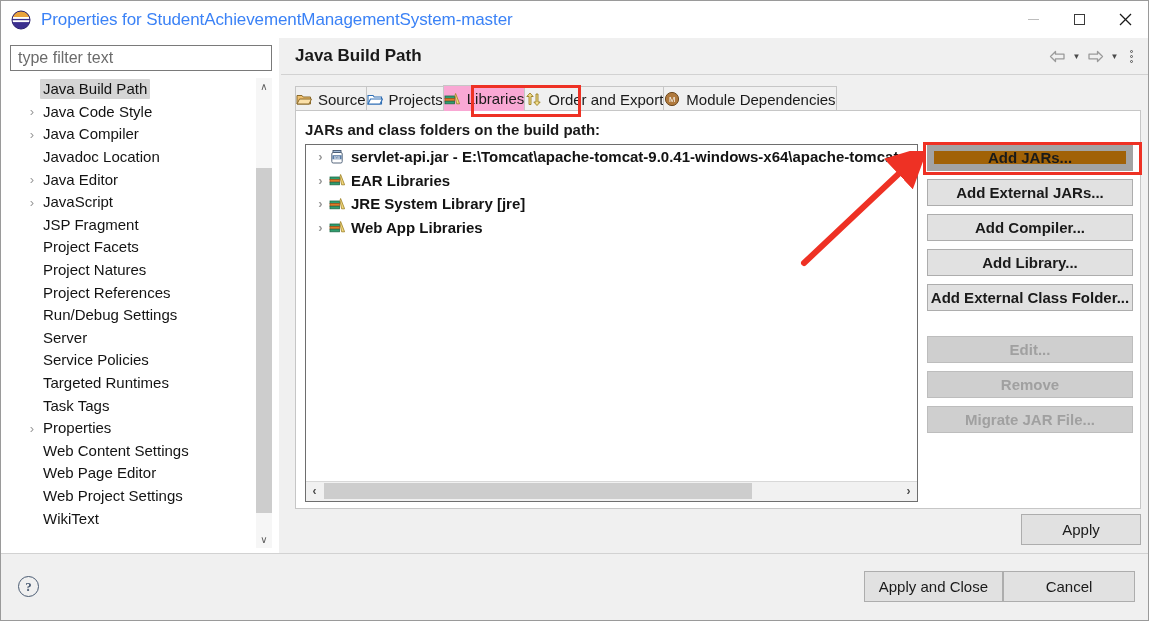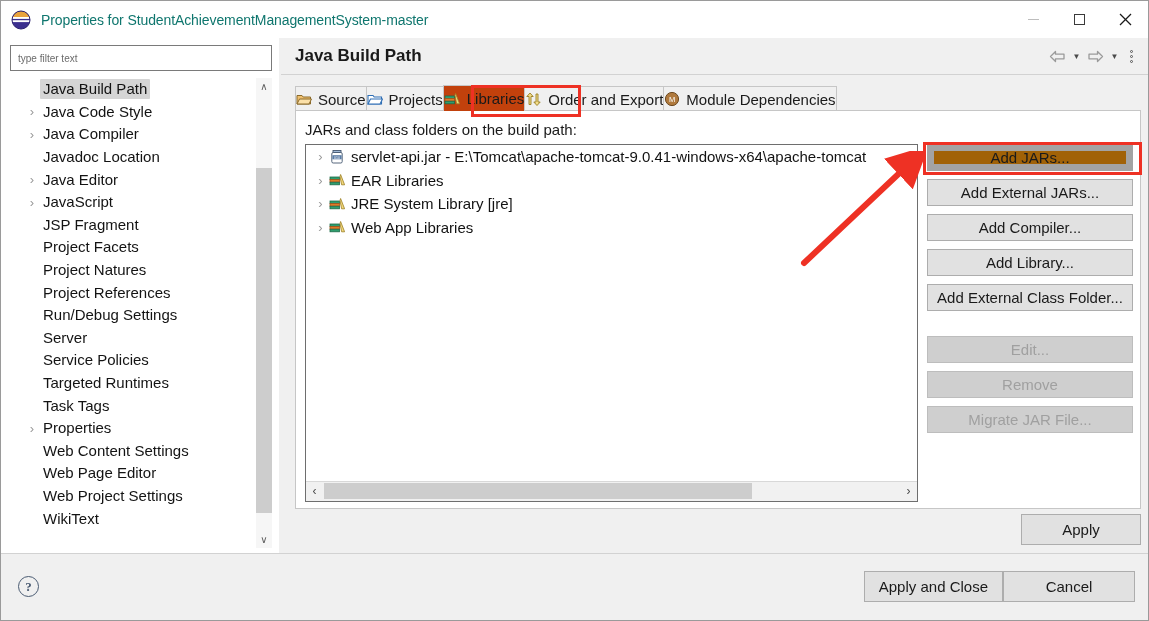--- a/index.html
+++ b/index.html
@@ -31,22 +31,22 @@
     align-items: center;
   }
   .app-logo {
     width: 20px; height: 20px;
     margin-left: 10px;
     flex: 0 0 auto;
     position: relative;
   }
   .title-text {
     margin-left: 10px;
-    font-size: 14px;
-    color: #0f766e;
+    font-size: 17px;
+    color: #3b82f6;
     letter-spacing: -0.1px;
     white-space: nowrap;
   }
   .winctrls {
     position: absolute;
     right: 0; top: 0;
     height: 37px;
     display: flex;
   }
   .winbtn {
@@ -77,21 +77,21 @@
     background: #ffffff;
   }
   .filterbox {
     position: absolute;
     left: 9px; top: 7px;
     width: 262px; height: 26px;
     border: 1px solid #7a7a7a;
     background: #ffffff;
     box-sizing: border-box;
     font-family: "Liberation Sans", sans-serif;
-    font-size: 10px;
+    font-size: 16px;
     color: #6b6b6b;
     padding: 0 7px;
     outline: none;
   }
   .filterbox::placeholder { color: #6b6b6b; opacity: 1; }
 
   .tree {
     position: absolute;
     left: 9px; top: 40px;
     width: 262px; height: 470px;
@@ -202,40 +202,41 @@
     color: #1a1a1a;
     background: #f0f0f0;
     border: 1px solid #c6c6c6;
     border-bottom: none;
     margin-right: -1px;
     box-sizing: border-box;
     white-space: nowrap;
     position: relative;
   }
   .tab.active {
-    background: #c2410c;
+    background: #f9a8d4;
     height: 26px;
     z-index: 3;
   }
   .tabs-underline {
     position: absolute;
     left: 14px; top: 72px;
     width: 846px; height: 1px;
     background: #c6c6c6;
   }
 
   
   .tab-content {
     position: absolute;
     left: 14px; top: 73px;
     width: 846px; height: 398px;
     background: #ffffff;
     border: 1px solid #c6c6c6;
     border-top: none;
     box-sizing: border-box;
+    font-weight: bold;
   }
   .section-label {
     position: absolute;
     left: 9px; top: 10px;
     font-size: 15px;
     color: #1a1a1a;
   }
 
   
   .jarlist {

